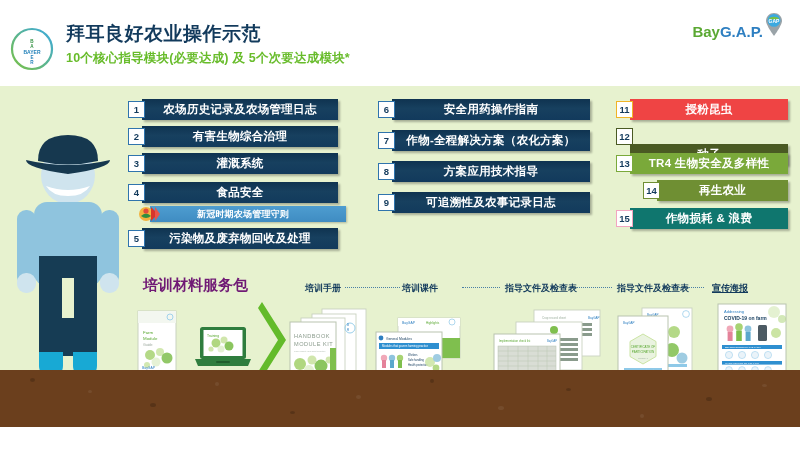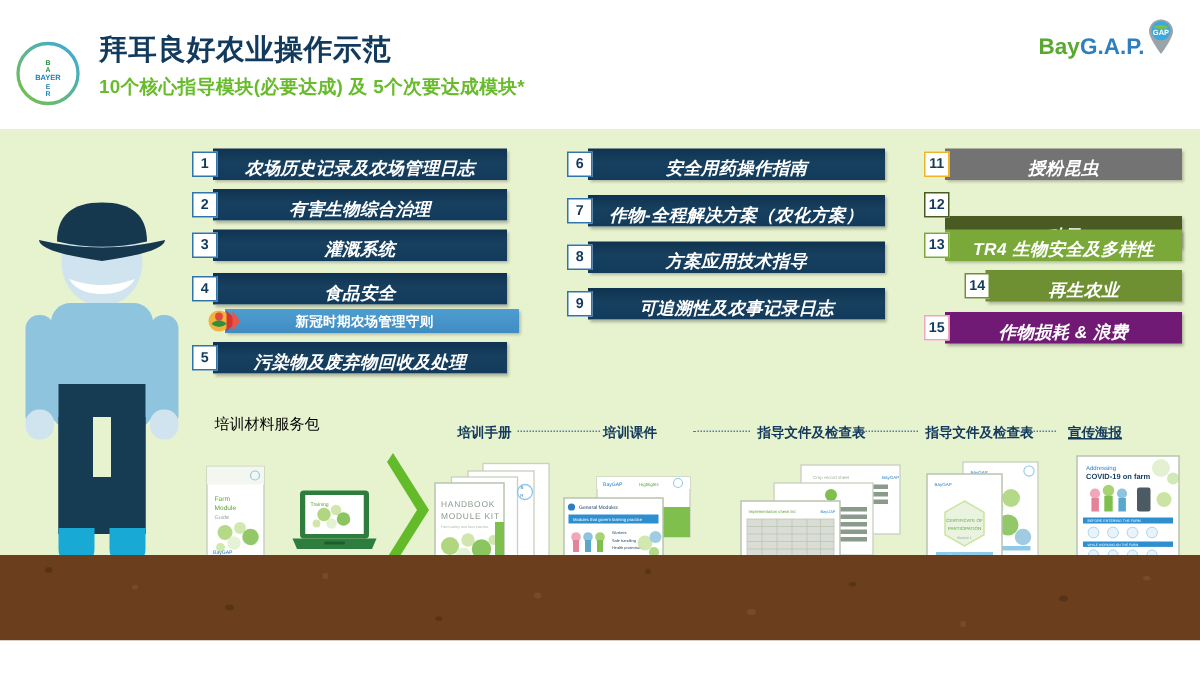--- a/index.html
+++ b/index.html
@@ -32,35 +32,34 @@
   
   .mod { position: absolute; height: 21px; display: flex; align-items: center; }
   .mod .numbox {
     position: relative; z-index: 3; width: 17px; height: 17px; flex: 0 0 17px;
     background: #ffffff; border: 1.3px solid #2f74ad;
     display: flex; align-items: center; justify-content: center;
     font-size: 9.5px; font-weight: bold; color: #123a5c; line-height: 1;
   }
   .mod .bar {
     position: relative; margin-left: -3px; height: 21px; flex: 1 1 auto;
-    display: flex; align-items: flex-end; justify-content: center;
+    display: flex; align-items: center; justify-content: center;
     box-shadow: 1.5px 1.5px 2px rgba(0,0,0,.28);
-    font-style: italic;
   }
   .mod .bar span {
     font-size: 11.5px; font-weight: bold; color: #ffffff;
     letter-spacing: .3px; white-space: nowrap; padding: 0 6px;
   }
   .bar-navy { background: linear-gradient(180deg,#0f3350 0%,#17405f 45%,#123a5c 100%); }
-  .bar-amber { background: #737373; }
+  .bar-amber { background: #ef4444; }
   .bar-amber span { color: #ffffff; }
   .bar-darkolive { background: #4a5a23; margin-top: 35px; }
   .bar-green { background: #7aa93a; }
   .bar-olive { background: #6f8f33; }
-  .bar-pink { background: #701a75; }
+  .bar-pink { background: #0f766e; }
   .bar-pink span { color: #ffffff; }
   .numbox-amber { border-color: #f0b427 !important; }
   .numbox-darkolive { border-color: #4a5a23 !important; }
   .numbox-green { border-color: #7aa93a !important; }
   .numbox-olive { border-color: #6f8f33 !important; }
   .numbox-pink { border-color: #f2a5c0 !important; }
 
   
   #covid-banner {
     position: absolute; left: 150px; top: 206px; width: 196px; height: 16px;
@@ -72,21 +71,21 @@
     flex: 1; text-align: center; font-size: 9px; font-weight: bold;
     color: #ffffff; letter-spacing: .2px; white-space: nowrap; padding-right: 10px;
   }
   #covid-icon { position: absolute; left: -12px; top: -2px; width: 22px; height: 20px; }
 
   
   #farmer { position: absolute; left: 12px; top: 128px; width: 118px; height: 250px; }
 
   
   .blabel { position: absolute; font-size: 9px; font-weight: bold; color: #123a5c; white-space: nowrap; }
-  #pack-title { position: absolute; left: 143px; top: 276px; font-size: 10px; font-weight: normal; color: #000000; white-space: nowrap; }
+  #pack-title { position: absolute; left: 143px; top: 276px; font-size: 15px; font-weight: bold; color: #701a75; white-space: nowrap; }
   .dotline { position: absolute; top: 287px; height: 1px; border-top: 1.4px dotted #4a7fa5; }
   #online-label { position: absolute; left: 150px; top: 383px; font-size: 9.5px; font-weight: bold; color: #16263a; white-space: nowrap; }
 
   
   .art { position: absolute; }
 </style>
 </head>
 <body>
 
 <div id="slide">

